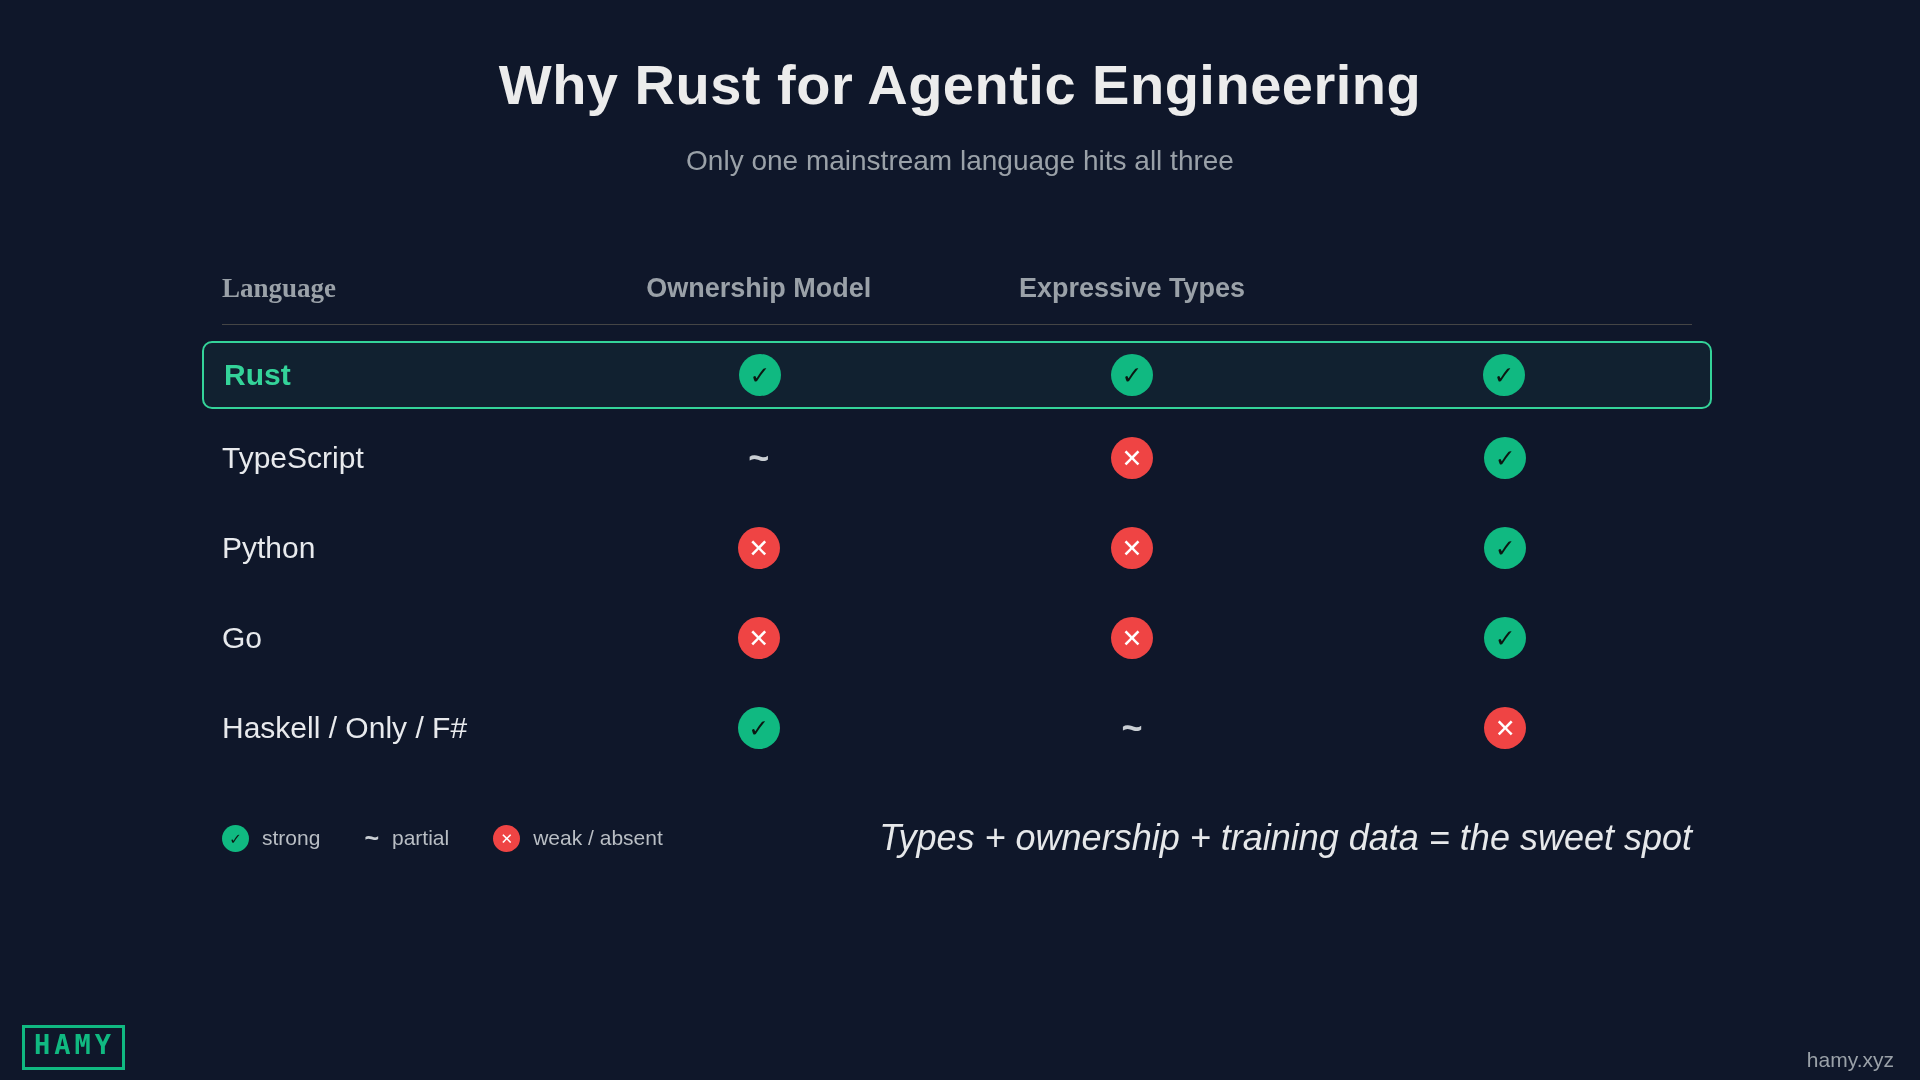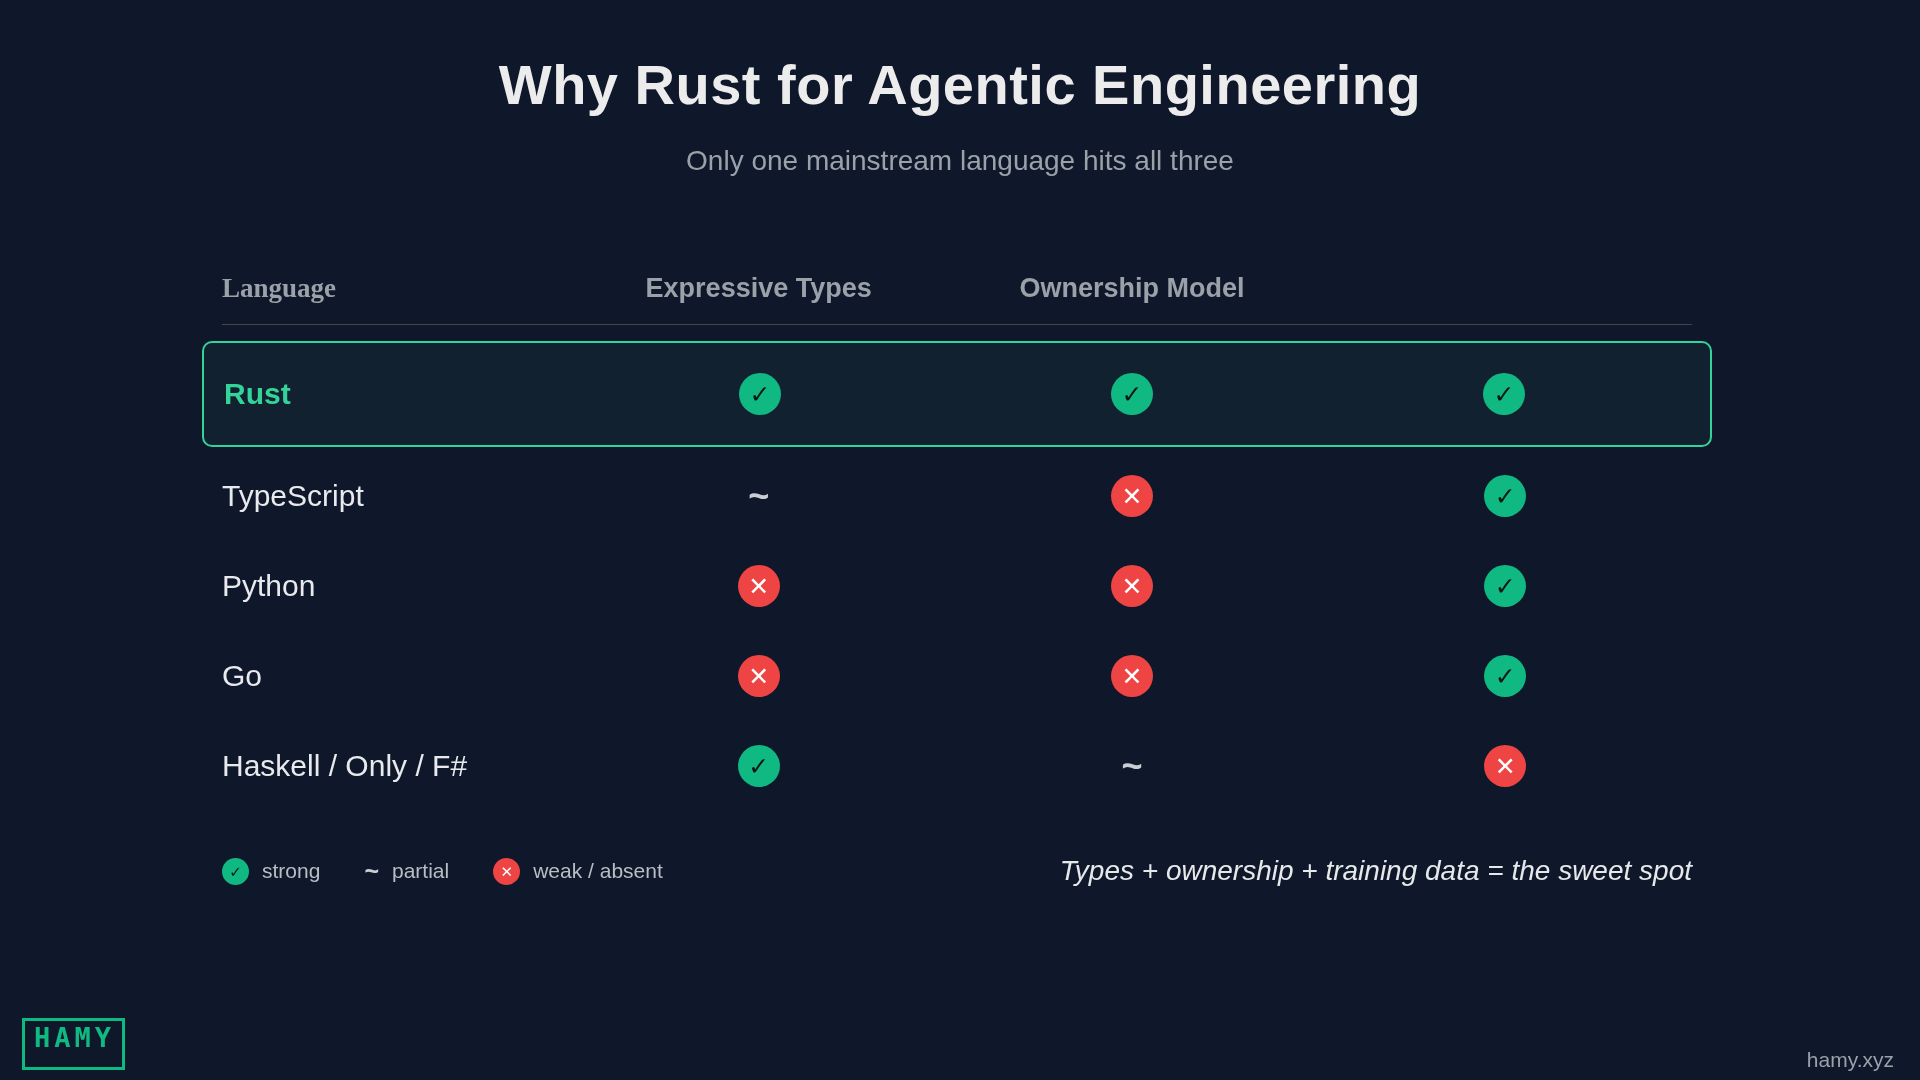--- a/index.html
+++ b/index.html
@@ -24,61 +24,61 @@
   .thead { padding-bottom:20px; border-bottom:1px solid #454545; }
   .th { color:#9aa1a8; font-size:27px; font-weight:bold; text-align:center; }
   .th.lang { text-align:left;font-family:Liberation Serif, serif; }
   .tbody { padding-top:8px; }
   .row { height:90px; }
   .cell { text-align:center; }
   .cell.lang { text-align:left; color:#e8eaed; font-size:30px; }
   .row.highlight {
     border:2px solid var(--hl); border-radius:10px;
     background:rgba(52,211,153,0.06);
-    margin:8px -20px 4px -20px; padding:0 20px; height:106px;
+    margin:8px -20px 4px -20px; padding:0 20px; height:68px;
   }
   .row.highlight .cell.lang { color:var(--hl); font-weight:bold; }
   .badge {
     display:inline-flex; width:42px; height:42px; border-radius:50%;
     align-items:center; justify-content:center;
     font-size:25px; font-weight:bold; line-height:1;
   }
   .badge.green { background:var(--green); color:#0c1712; }
   .badge.red   { background:var(--red);   color:#ffffff; }
   .tilde { color:#c9ced3; font-size:36px; font-weight:bold; line-height:1; }
   .bottom-row {
     width:1470px; margin:44px 0 0 222px;
     display:flex; justify-content:space-between; align-items:center;
   }
   .legend { display:flex; align-items:center; gap:44px; color:#b9bec4; font-size:21px; }
   .legend-item { display:inline-flex; align-items:center; gap:13px; }
   .badge.small { width:27px; height:27px; font-size:15px; }
   .tilde.small { font-size:25px; }
-  .note { font-style:italic; color:#e6e8ea; font-size:28px; }
+  .note { font-style:italic; color:#e6e8ea; font-size:36px; }
   .footer-logo {
     position:absolute; left:22px; bottom:10px;
     border:3px solid var(--green); color:var(--green);
     font-family:"DejaVu Sans Mono",monospace; font-weight:bold;
-    font-size:27px; letter-spacing:4px; padding:1px 7px 14px 9px;
+    font-size:27px; letter-spacing:4px; padding:1px 7px 7px 9px;
   }
   .footer-site { position:absolute; right:26px; bottom:8px; color:#9aa1a8; font-size:21px; }
 </style>
 </head>
 <body>
 
 <div class="page">
 
   <div class="title">Why Rust for Agentic Engineering</div>
   <div class="subtitle">Only one mainstream language hits all three</div>
 
   <div class="table">
     <div class="thead">
       <div class="th lang">Language</div>
+      <div class="th">Ownership Model</div>
       <div class="th">Expressive Types</div>
-      <div class="th">Ownership Model</div>
     </div>
     <div class="tbody" id="rows">
         <div class="row highlight">
           <div class="cell lang">Rust</div>
           <div class="cell"><span class="badge green">✓</span></div>
           <div class="cell"><span class="badge green">✓</span></div>
           <div class="cell"><span class="badge green">✓</span></div>
         </div>
         <div class="row">
           <div class="cell lang">TypeScript</div>

